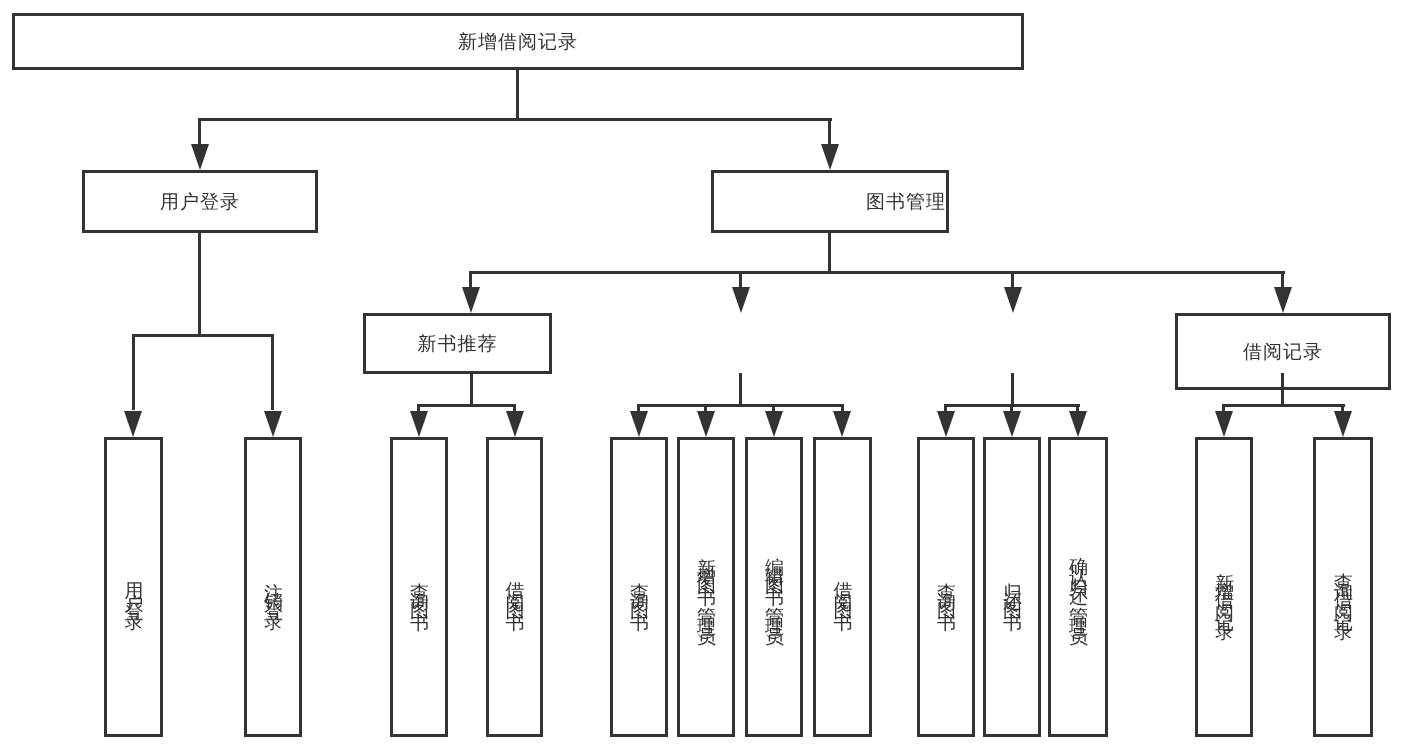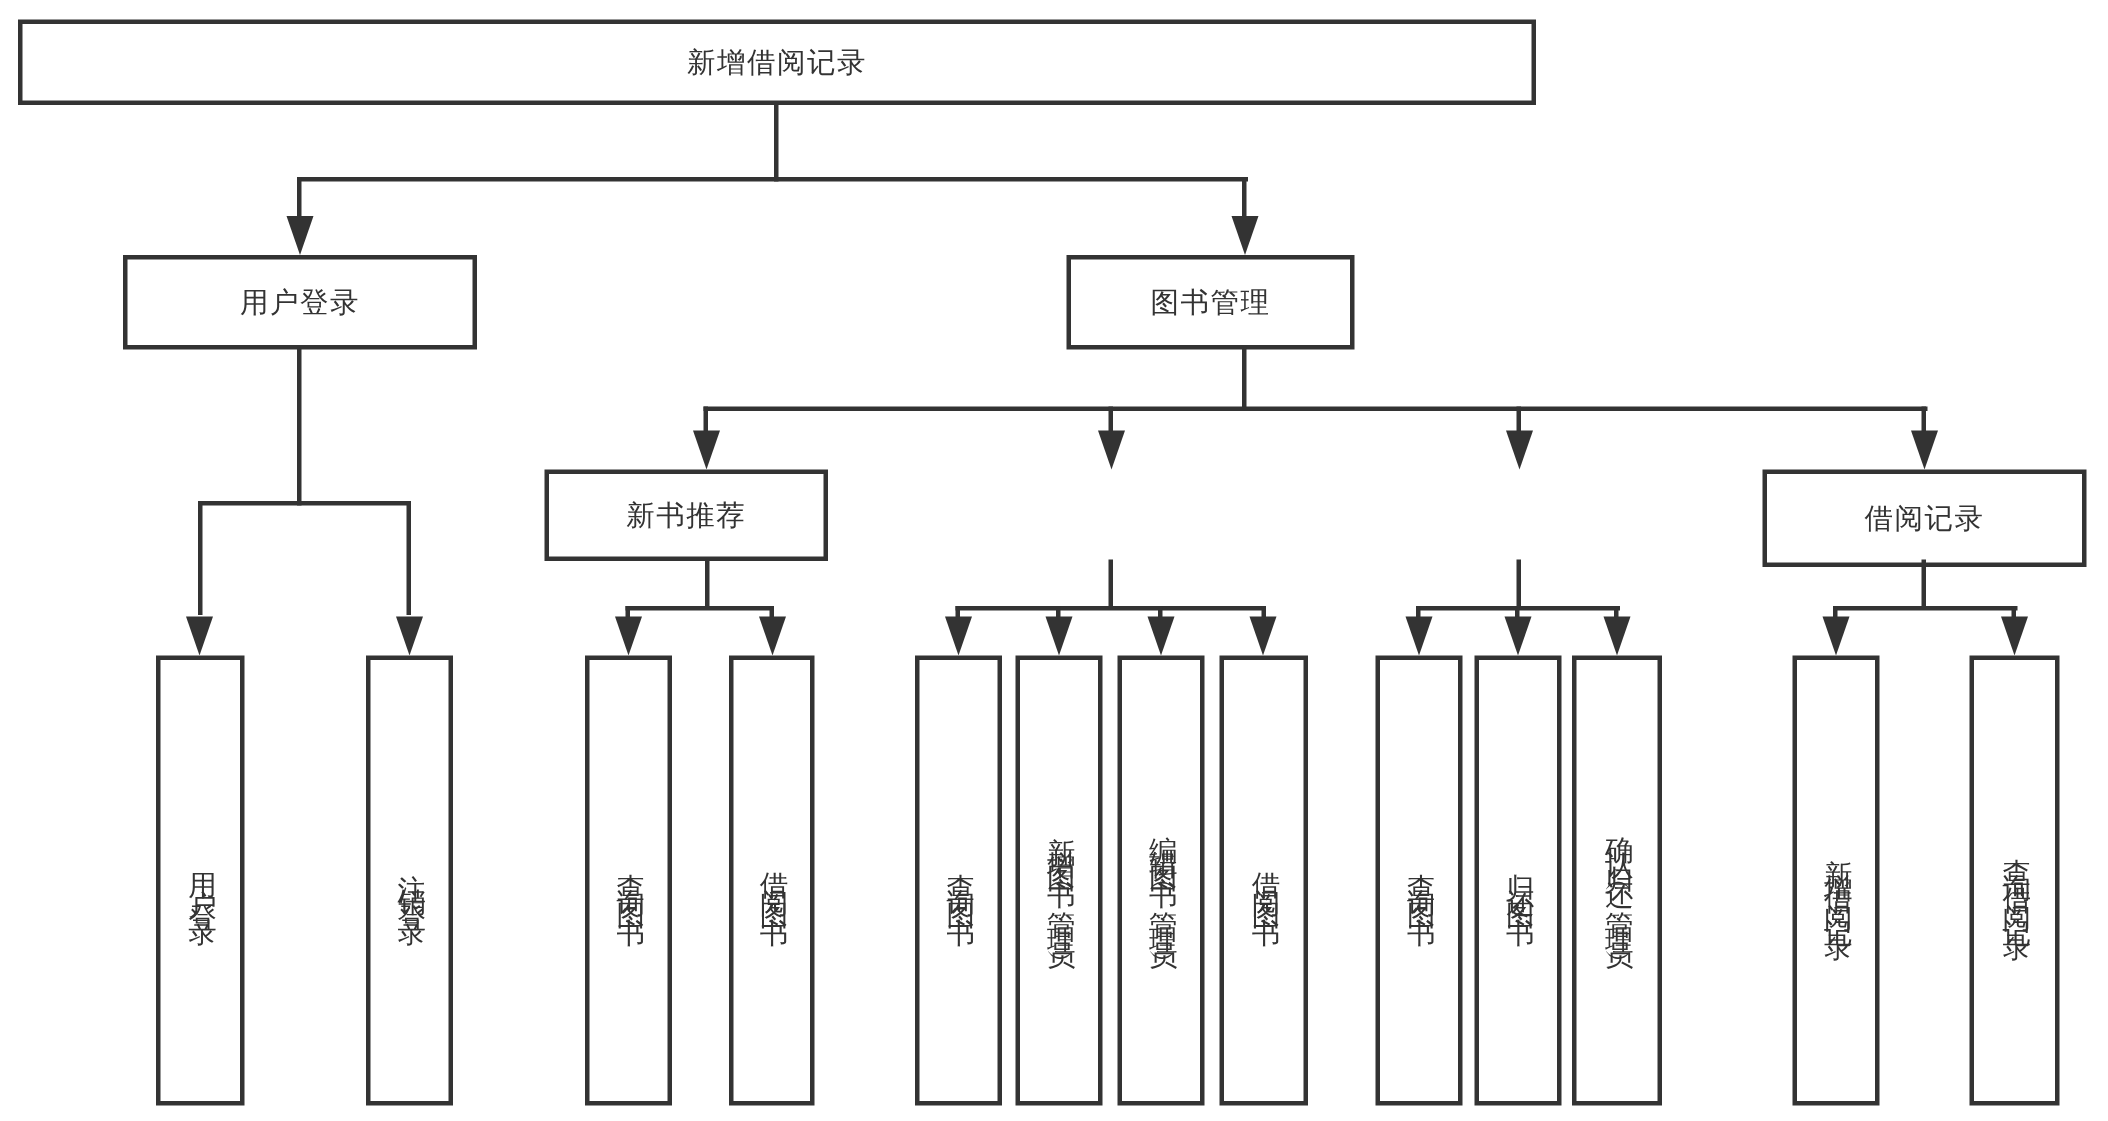--- a/index.html
+++ b/index.html
@@ -72,21 +72,21 @@
   <div class="ln" style="left:516px;top:69px;width:3px;height:52px;"></div>
   <div class="ln" style="left:198px;top:118px;width:634px;height:3px;"></div>
   <div class="ln" style="left:198px;top:118px;width:3px;height:28px;"></div>
   <div class="arw" style="left:191px;top:144px;"></div>
   <div class="ln" style="left:828px;top:118px;width:3px;height:28px;"></div>
   <div class="arw" style="left:821px;top:144px;"></div>
 
   <div class="node" style="left:82px;top:170px;width:236px;height:63px;">
     <span>用户登录</span>
   </div>
-  <div class="node" style="left:711px;top:170px;width:192px;height:63px;">
+  <div class="node" style="left:711px;top:170px;width:238px;height:63px;justify-content:flex-end;">
     <span>图书管理</span>
   </div>
 
   <div class="ln" style="left:198px;top:232px;width:3px;height:105px;"></div>
   <div class="ln" style="left:132px;top:334px;width:142px;height:3px;"></div>
   <div class="ln" style="left:132px;top:334px;width:3px;height:76px;"></div>
   <div class="arw" style="left:124px;top:411px;"></div>
   <div class="ln" style="left:271px;top:334px;width:3px;height:76px;"></div>
   <div class="arw" style="left:264px;top:411px;"></div>
 
@@ -97,21 +97,21 @@
   <div class="ln" style="left:739px;top:271px;width:3px;height:17px;"></div>
   <div class="arw" style="left:732px;top:287px;"></div>
   <div class="ln" style="left:1011px;top:271px;width:3px;height:17px;"></div>
   <div class="arw" style="left:1004px;top:287px;"></div>
   <div class="ln" style="left:1281px;top:271px;width:3px;height:17px;"></div>
   <div class="arw" style="left:1274px;top:287px;"></div>
 
   <div class="node" style="left:363px;top:313px;width:189px;height:61px;">
     <span>新书推荐</span>
   </div>
-  <div class="node" style="left:1175px;top:313px;width:216px;height:65px;">
+  <div class="node" style="left:1175px;top:313px;width:216px;height:77px;">
     <span>借阅记录</span>
   </div>
 
   <div class="ln" style="left:470px;top:373px;width:3px;height:33px;"></div>
   <div class="ln" style="left:417px;top:404px;width:99px;height:3px;"></div>
   <div class="ln" style="left:417px;top:404px;width:3px;height:8px;"></div>
   <div class="arw" style="left:410px;top:411px;"></div>
   <div class="ln" style="left:513px;top:404px;width:3px;height:8px;"></div>
   <div class="arw" style="left:506px;top:411px;"></div>
 

